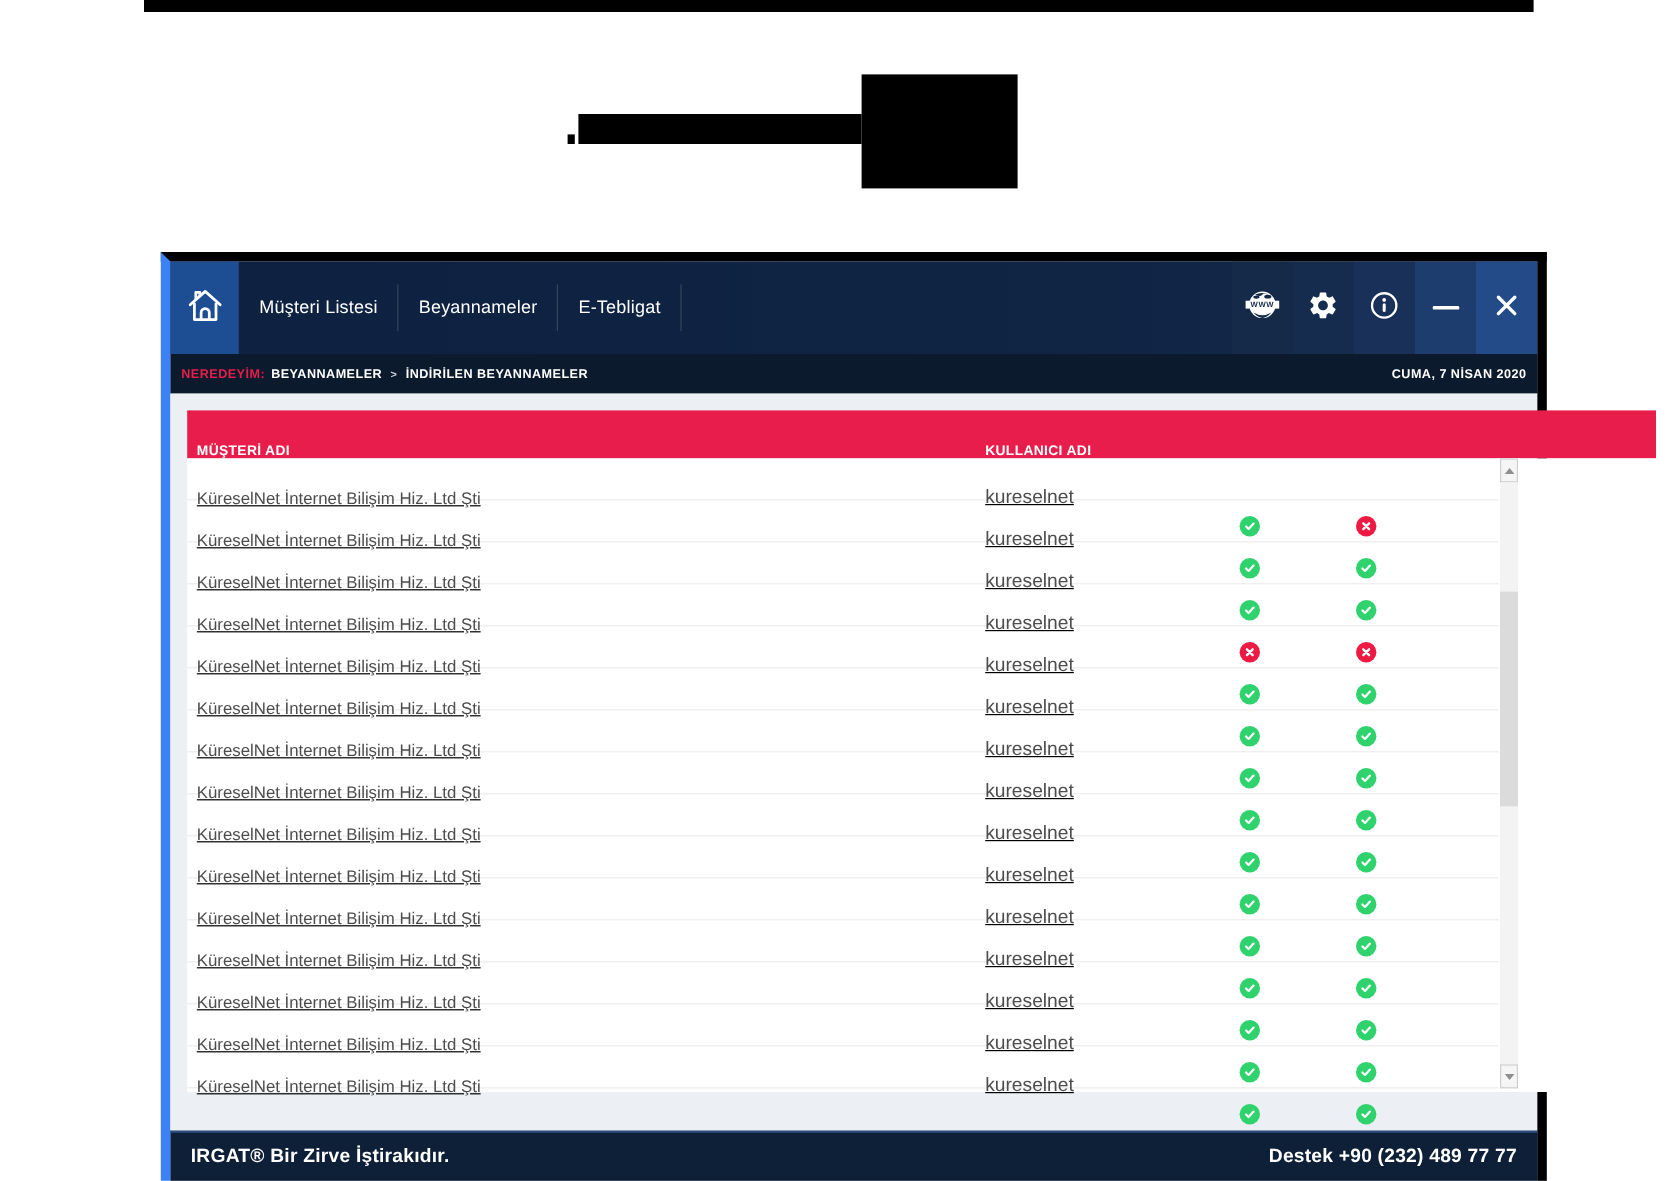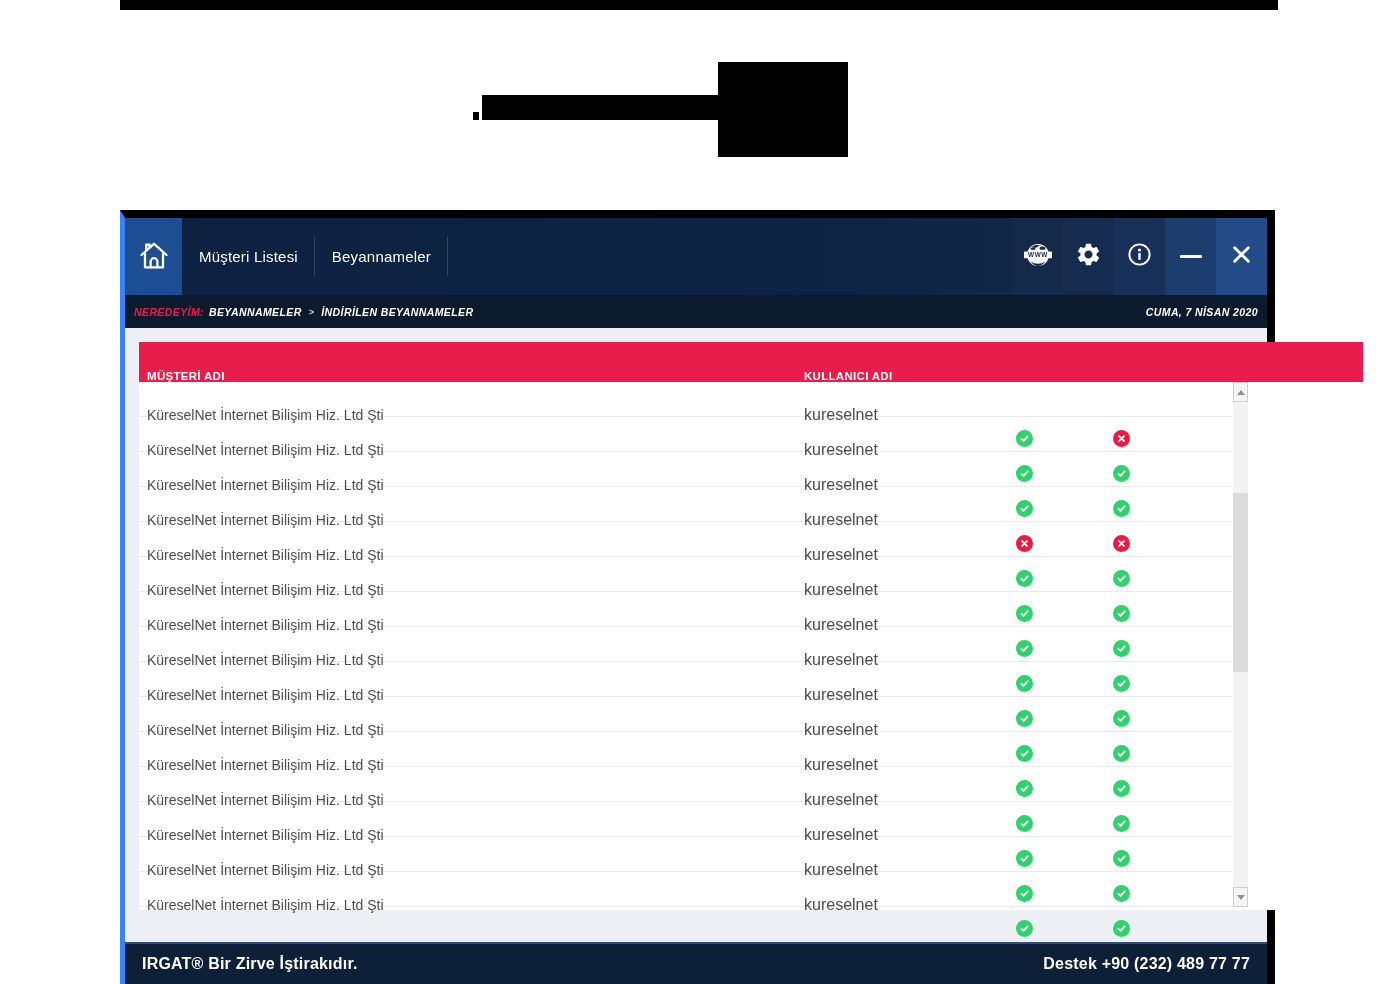--- a/index.html
+++ b/index.html
@@ -12,56 +12,56 @@
        font-family:"Liberation Sans", sans-serif;}
 
   
   .top-strip{position:absolute; left:120px; top:0; width:1158px; height:10px; background:#000;}
   .redact{position:absolute; background:#000;}
   .redact.dot{left:473px; top:112px; width:6px; height:8px;}
   .redact.bar{left:482px; top:95px; width:236px; height:25px;}
   .redact.block{left:718px; top:62px; width:130px; height:95px;}
 
   
-  .app{position:absolute; left:120px; top:210px; width:1155px; height:774px;
-       border-left:5px solid #3b82f6; border-right:8px solid #000; border-top:8px solid #000;
+  .app{position:absolute; left:134px; top:210px; width:1155px; height:774px;
+       border-left:8px solid #3b82f6; border-right:8px solid #000; border-top:8px solid #000;
        display:flex; flex-direction:column; background:#ecf0f4;justify-content:flex-end;}
 
   
   .nav{height:77px; flex:0 0 77px; display:flex; align-items:stretch;
        background:linear-gradient(90deg,#0e2140 0%, #0f2342 60%, #122849 82%, #142c52 100%);}
   .home-btn{width:57px; flex:0 0 57px; background:#1d4e94; display:flex; align-items:center; justify-content:center; cursor:pointer;}
   .menu{display:flex; align-items:stretch;}
   .menu-item{display:flex; align-items:center; padding:0 17px; color:#fff; font-size:15px;
              letter-spacing:.2px; cursor:pointer; position:relative;}
   .menu-item::after{content:""; position:absolute; right:0; top:19px; bottom:19px; width:1px; background:rgba(255,255,255,.16);}
   .nav-icons{margin-left:auto; display:flex; align-items:stretch;}
   .icon-cell{width:51px; display:flex; align-items:center; justify-content:center; cursor:pointer;}
   .cell-globe{background:#152949;} .cell-gear{background:#162c4f;} .cell-info{background:#193159;}
   .cell-min{background:#1d3d6f;} .cell-close{background:#224b88;}
   .dash{width:22px; height:3px; background:#fff; border-radius:1px;}
 
   
   .crumbbar{height:33px; flex:0 0 33px; background:var(--navy-dark); display:flex; align-items:center;
-            padding:0 9px; color:#fff; font-size:10.5px; font-weight:bold; letter-spacing:.4px;font-style:italic;}
+            padding:0 9px; color:#fff; font-size:10.5px; font-weight:bold; letter-spacing:.4px;}
   .crumb-label{color:var(--accent); margin-right:5px;}
   .crumb{cursor:pointer;}
   .crumb-sep{margin:0 7px; font-size:9px; color:#cfd6df;}
   .crumb-date{margin-left:auto; font-weight:bold;}
 
   
   .content{flex:1 1 auto; position:relative; background:#ecf0f4;}
   .table-card{position:absolute; left:14px; top:14px; width:1224px;}
   .thead{height:40px; background:var(--accent); display:grid;
          grid-template-columns:665px 165px 110px 85px 1fr; align-items:center;
          color:#fff; font-size:11.5px; font-weight:bold; letter-spacing:.3px;}
   .thead .c-name{padding-left:8px;}
   .thead .c-sms,.thead .c-mail{text-align:center; padding-top:7px;}
   .tbody{display:flex; background:#fff; padding-bottom:3px;}
-  .rows{width:1093px;}
+  .rows{width:1093px;text-decoration:underline;}
   .trow{height:35px; display:grid; grid-template-columns:665px 165px 110px 85px 1fr;
         align-items:center; border-bottom:1px solid #ebebeb; color:#4d4d4d; font-size:14px; cursor:pointer;}
   .trow .c-name{padding-left:8px;}
   .trow .c-user{font-size:16px;}
   .c-sms,.c-mail{display:flex; justify-content:center;margin-top:48px;}
   .status{width:17px; height:17px; border-radius:50%; display:flex; align-items:center; justify-content:center;}
   .status svg{display:none;}
   .status.ok{background:var(--ok);} .status.ok .i-check{display:block;}
   .status.fail{background:var(--fail);} .status.fail .i-cross{display:block;}
 
@@ -100,20 +100,23 @@
           <path d="M13.6 29.3 V23.6 A3.4 3.4 0 0 1 20.4 23.6 V29.3"></path>
         </svg>
       </span>
     </div>
     <div class="menu">
       <div class="menu-item">
           <span>Müşteri Listesi</span>
         </div>
       <div class="menu-item">
           <span>Beyannameler</span>
+        </div>
+      <div class="menu-item">
+          <span>E-Tebligat</span>
         </div>
     </div>
     <div class="nav-icons">
       <div class="icon-cell cell-globe">
         <span>
           <svg width="30" height="30" viewBox="0 0 30 30">
             <circle cx="15" cy="15" r="11" fill="#fff"></circle>
             <path d="M9 6.5 q4 2.5 6 0 q3 -2 5 .5 q-5 -3.5 -11 -.5z" fill="#152949"></path>
             <ellipse cx="10" cy="8.6" rx="2.6" ry="1.4" fill="#152949"></ellipse>
             <ellipse cx="19.5" cy="8.2" rx="3" ry="1.6" fill="#152949"></ellipse>

